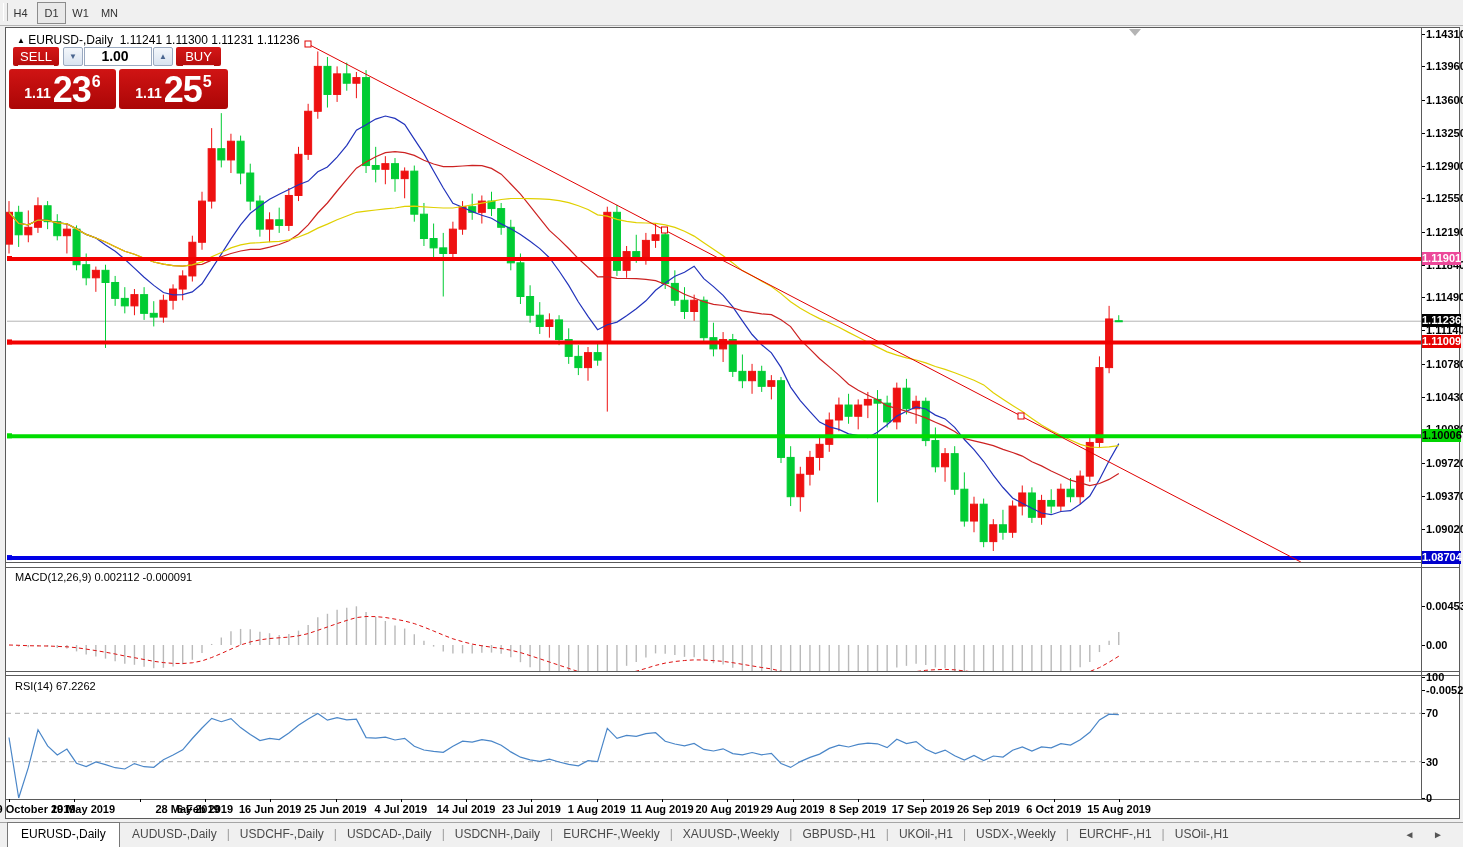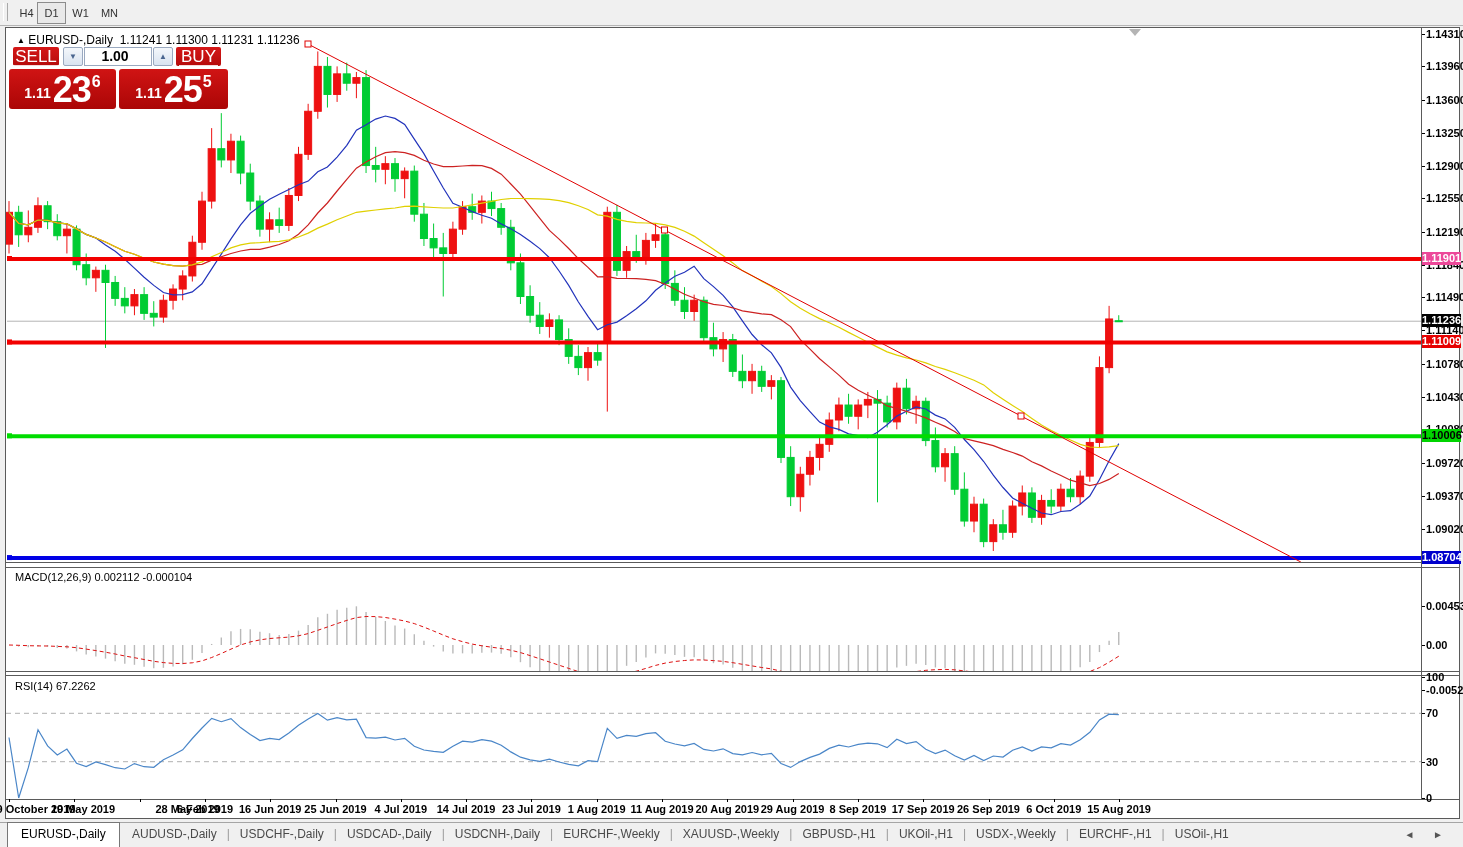--- a/index.html
+++ b/index.html
@@ -14,21 +14,21 @@
   .chartwin{position:absolute;left:5px;top:27px;width:1455px;height:792px;background:#fff;border:1px solid #5a5a5a;box-sizing:border-box;}
   .chartwin svg{position:absolute;left:0;}
   .sep{position:absolute;left:0;width:1453px;height:0;border-top:1px solid #5a5a5a;}
   .vsep{position:absolute;top:0;width:0;height:771px;border-left:1px solid #5a5a5a;}
   .charttitle{position:absolute;left:11px;top:5px;font-size:12px;color:#000;z-index:30;}
   .charttitle .arr{font-size:8px;position:relative;top:-1px;}
   .shiftmark{position:absolute;left:1123px;top:1px;width:0;height:0;z-index:5;
     border-left:6px solid transparent;border-right:6px solid transparent;border-top:7px solid #b4b4b4;}
   
   .trade{position:absolute;left:0;top:0;z-index:40;}
-  .btn-red{position:absolute;background:linear-gradient(#d51717,#b50b0b);color:#fff;font-size:17px;
+  .btn-red{position:absolute;background:linear-gradient(#d51717,#b50b0b);color:#fff;font-size:13px;
     text-align:center;border-radius:2px;cursor:pointer;}
   .btn-red .lbl{display:inline-block;line-height:17px;border-bottom:1px solid rgba(255,255,255,.85);padding:0 2px;}
   .spinbtn{position:absolute;width:20px;height:19px;background:linear-gradient(#f4f7fb,#d9e3f0);
     border:1px solid #9aa9c0;box-sizing:border-box;text-align:center;line-height:17px;font-size:8px;color:#4a658f;cursor:pointer;border-radius:2px;}
   .volfield{position:absolute;background:#fff;border:1px solid #9aa9c0;box-sizing:border-box;
     font-size:14px;font-weight:bold;text-align:right;padding:0 6px 0 0;line-height:17px;color:#000;}
   .quote{position:absolute;background:linear-gradient(#d01414,#ab0606);border-radius:3px;color:#fff;
     display:flex;align-items:flex-end;justify-content:center;padding-bottom:4px;box-sizing:border-box;cursor:pointer;}
   .quote .small{font-size:14px;font-weight:bold;margin:0 2px 4px 0;text-align:right;}
   .quote .big{font-size:36px;font-weight:600;line-height:30px;letter-spacing:-1px;}
@@ -50,21 +50,21 @@
   .tabrow .t{padding:0 10px;cursor:pointer;}
   .tabrow .d{color:#9a9a9a;}
   .tabarrows{position:absolute;right:12px;top:0;height:24px;line-height:23px;color:#555;font-size:10px;}
   .tabarrows span{padding:0 8px;cursor:pointer;}
 </style>
 </head>
 <body>
 
 <div class="toolbar">
   <div class="grip"></div>
-<div class="tfbtn" style="left: 12px;">H4</div>
+<div class="tfbtn" style="left: 6px;">H4</div>
     <div class="tfbtn active" style="left: 37px;">D1</div>
     <div class="tfbtn" style="left: 66px;">W1</div>
     <div class="tfbtn" style="left: 95px;">MN</div>
   </div>
 
 <div class="chartwin">
   <div class="charttitle">
     <span class="arr">▲</span>
     <span>EURUSD-,Daily</span>&nbsp;
     <span>1.11241 1.11300 1.11231 1.11236</span>
@@ -457,21 +457,21 @@
       <line x1="1103.1000000000001" y1="77" x2="1103.1000000000001" y2="72.6808186514965" stroke="#b9b9b9" stroke-width="1.4"></line>
       <line x1="1112.75" y1="77" x2="1112.75" y2="63.97887651565017" stroke="#b9b9b9" stroke-width="1.4"></line>
       <polyline points="3.0,77.0 12.7,77.3 22.3,77.7 32.0,77.9 41.6,78.0 51.3,78.4 60.9,78.8 70.5,79.7 80.2,81.1 89.9,82.6 99.5,84.2 109.2,86.0 118.8,88.0 128.4,89.7 138.1,91.5 147.8,93.3 157.4,94.6 167.1,95.4 176.7,95.5 186.3,94.8 196.0,92.9 205.7,89.5 215.3,85.5 225.0,81.1 234.6,77.0 244.3,73.9 253.9,71.9 263.6,70.5 273.2,69.8 282.9,69.1 292.5,67.8 302.2,65.6 311.8,62.3 321.4,59.0 331.1,55.6 340.8,52.4 350.4,49.6 360.1,48.5 369.7,48.6 379.4,49.5 389.0,51.1 398.7,53.0 408.3,55.6 417.9,59.1 427.6,63.0 437.3,67.1 446.9,70.8 456.6,73.7 466.2,76.1 475.9,77.8 485.5,79.2 495.2,80.5 504.8,82.2 514.5,84.6 524.1,87.6 533.8,90.8 543.4,94.0 553.1,97.2 562.7,100.4 572.4,103.6 582.0,106.4 591.6,108.7 601.3,108.5 611.0,107.4 620.6,105.5 630.3,103.2 639.9,100.4 649.6,97.4 659.2,95.1 668.9,93.5 678.5,92.5 688.1,91.9 697.8,92.0 707.5,92.6 717.1,93.4 726.8,94.7 736.4,96.3 746.1,97.9 755.7,99.5 765.4,100.9 775.0,103.2 784.6,106.5 794.3,109.8 804.0,112.6 813.6,114.7 823.3,115.8 832.9,115.8 842.6,115.4 852.2,114.3 861.9,112.8 871.5,111.1 881.1,109.5 890.8,107.5 900.5,105.5 910.1,103.6 919.8,102.3 929.4,101.7 939.1,101.4 948.7,101.8 958.4,102.9 968.0,104.2 977.7,106.0 987.3,107.7 997.0,109.3 1006.6,110.3 1016.3,110.5 1025.9,110.7 1035.5,110.3 1045.2,109.7 1054.9,108.7 1064.5,107.5 1074.2,105.9 1083.8,103.5 1093.5,99.6 1103.1,94.2 1112.8,88.2" fill="none" stroke="#dd1111" stroke-width="1" stroke-dasharray="4 3"></polyline>
     </svg>
   <svg id="rsiplot" width="1416" height="123" style="top:648px;">
       <line x1="0" y1="37.3" x2="1415" y2="37.3" stroke="#b0b0b0" stroke-width="1" stroke-dasharray="5 4"></line>
       <line x1="0" y1="85.7" x2="1415" y2="85.7" stroke="#b0b0b0" stroke-width="1" stroke-dasharray="5 4"></line>
       <polyline points="3.0,61.5 12.7,122.0 22.3,91.7 32.0,53.8 41.6,69.9 51.3,78.9 60.9,73.1 70.5,87.2 80.2,90.5 89.9,85.9 99.5,88.7 109.2,91.7 118.8,93.0 128.4,87.6 138.1,90.7 147.8,91.3 157.4,83.7 167.1,79.0 176.7,73.8 186.3,62.5 196.0,52.0 205.7,42.4 215.3,45.7 225.0,42.6 234.6,51.6 244.3,58.4 253.9,64.5 263.6,62.4 273.2,63.6 282.9,56.9 292.5,49.3 302.2,42.9 311.8,37.4 321.4,44.2 331.1,41.6 340.8,43.9 350.4,43.1 360.1,61.6 369.7,62.2 379.4,61.2 389.0,64.0 398.7,62.4 408.3,70.2 417.9,74.0 427.6,75.4 437.3,76.3 446.9,70.3 456.6,65.1 466.2,66.2 475.9,63.6 485.5,65.2 495.2,69.2 504.8,75.9 514.5,81.2 524.1,83.8 533.8,85.3 543.4,83.2 553.1,86.0 562.7,88.3 572.4,89.8 582.0,84.6 591.6,85.7 601.3,52.4 611.0,62.3 620.6,59.4 630.3,60.4 639.9,57.6 649.6,56.7 659.2,65.3 668.9,68.0 678.5,69.8 688.1,67.4 697.8,73.4 707.5,75.0 717.1,72.8 726.8,77.6 736.4,78.9 746.1,76.5 755.7,78.8 765.4,77.3 775.0,87.5 784.6,91.4 794.3,85.6 804.0,81.4 813.6,78.1 823.3,72.4 832.9,69.1 842.6,71.0 852.2,68.4 861.9,67.1 871.5,67.8 881.1,71.6 890.8,63.2 900.5,67.5 910.1,65.6 919.8,73.3 929.4,77.6 939.1,74.1 948.7,79.8 958.4,84.1 968.0,79.5 977.7,84.5 987.3,80.0 997.0,81.1 1006.6,74.2 1016.3,70.9 1025.9,75.1 1035.5,70.9 1045.2,71.9 1054.9,67.6 1064.5,69.1 1074.2,63.8 1083.8,56.3 1093.5,44.0 1103.1,38.2 1112.8,38.7" fill="none" stroke="#4a86c8" stroke-width="1.2"></polyline>
     </svg>
 
-  <div class="panel-label" style="top:543px;">MACD(12,26,9) 0.002112 -0.000104</div>
+  <div class="panel-label" style="top:543px;">MACD(12,26,9) 0.002112 -0.000091</div>
   <div class="panel-label" style="top:652px;">RSI(14) 67.2262</div>
 
   <div class="sep" style="top:534px;"></div>
   <div class="sep" style="top:539px;"></div>
   <div class="sep" style="top:643px;"></div>
   <div class="sep" style="top:647px;"></div>
   <div class="sep" style="top:771px;"></div>
   <div class="vsep" style="left:1415px;"></div>
 
   <div class="paxis" id="paxis">

